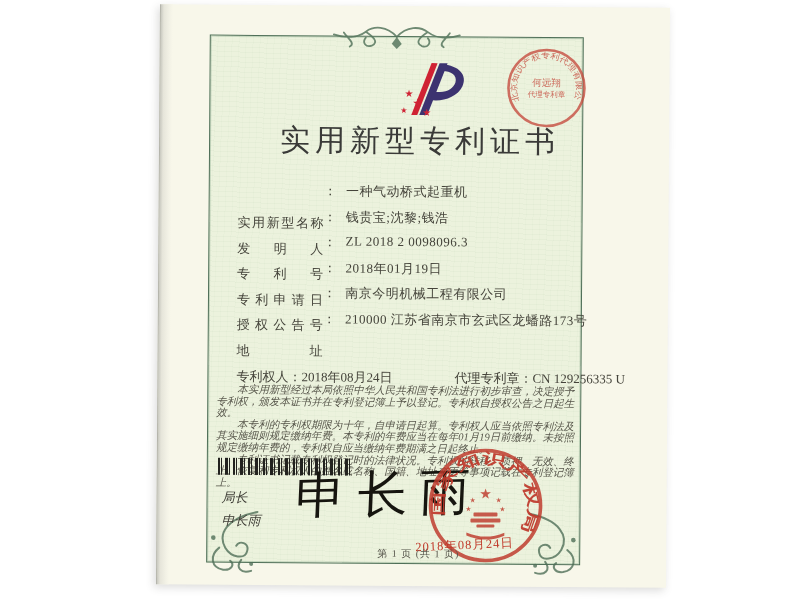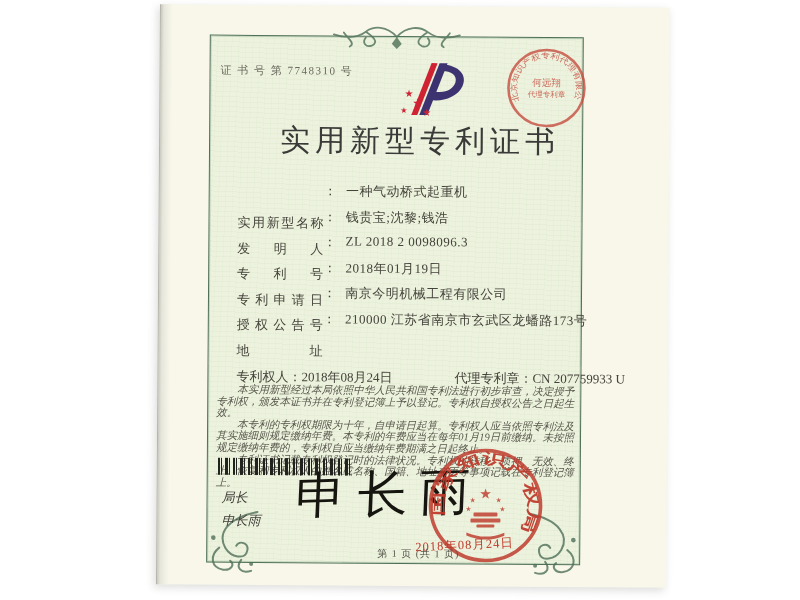--- a/index.html
+++ b/index.html
@@ -99,21 +99,20 @@
       <svg class="orn-br" width="62" height="66" viewBox="0 0 62 66">
         <g stroke="#4f6f58" stroke-width="2" fill="none" stroke-linecap="round" opacity=".8">
           <path d="M58,4 C28,10 18,26 26,40 C32,50 46,52 48,43 C50,35 40,32 37,38"></path>
           <path d="M20,40 C10,48 12,60 24,62 C32,63 36,57 31,53"></path>
           <path d="M42,52 C36,60 42,66 52,63"></path>
           <circle cx="14" cy="30" r="2.3" fill="#4f6f58" stroke="none"></circle>
           <circle cx="52" cy="56" r="2" fill="#4f6f58" stroke="none"></circle>
         </g>
       </svg>
 
-      <div class="certno">证 书 号 第 7748310 号</div>
 
       <svg class="logo" viewBox="0 0 68 62">
         <path d="M31,2 L37,2 L17,54 L11,54 Z" fill="#cf2233"></path>
         <path d="M39,2 L47,2 L27,54 L19,54 Z" fill="#3c3370"></path>
         <path d="M41,3 C59,4 67,14 62,25 C57,36 42,41 30,39 L33,30 C44,33 53,28 55,21 C57,13 49,9 39,10 Z" fill="#3c3370"></path>
         <text x="4" y="36" font-size="10" fill="#cf2233">★</text>
         <text x="12" y="46" font-size="12" fill="#cf2233">★</text>
         <text x="22" y="55" font-size="10" fill="#cf2233">★</text>
         <text x="0" y="52" font-size="8" fill="#cf2233">★</text>
       </svg>
@@ -154,21 +153,21 @@
           <span class="fvalue">南京今明机械工程有限公司</span>
         </div>
         <div class="frow">
           <span class="flabel">地址</span><span class="fcolon">：</span>
           <span class="fvalue">210000 江苏省南京市玄武区龙蟠路173号</span>
         </div>
       </div>
 
       <div class="grant">
         <span>专利权人：</span><span>2018年08月24日</span>
-        <span class="g2"><span>代理专利章：</span><span>CN 207759933 U</span></span>
+        <span class="g2"><span>代理专利章：</span><span>CN 129256335 U</span></span>
       </div>
 
       <div class="paras">
         <p>本实用新型经过本局依照中华人民共和国专利法进行初步审查，决定授予专利权，颁发本证书并在专利登记簿上予以登记。专利权自授权公告之日起生效。</p>
         <p>本专利的专利权期限为十年，自申请日起算。专利权人应当依照专利法及其实施细则规定缴纳年费。本专利的年费应当在每年01月19日前缴纳。未按照规定缴纳年费的，专利权自应当缴纳年费期满之日起终止。</p>
         <p>专利证书记载专利权登记时的法律状况。专利权的转移、质押、无效、终止、恢复和专利权人的姓名或名称、国籍、地址变更等事项记载在专利登记簿上。</p>
       </div>
 
       <div class="barcode"></div>
 

